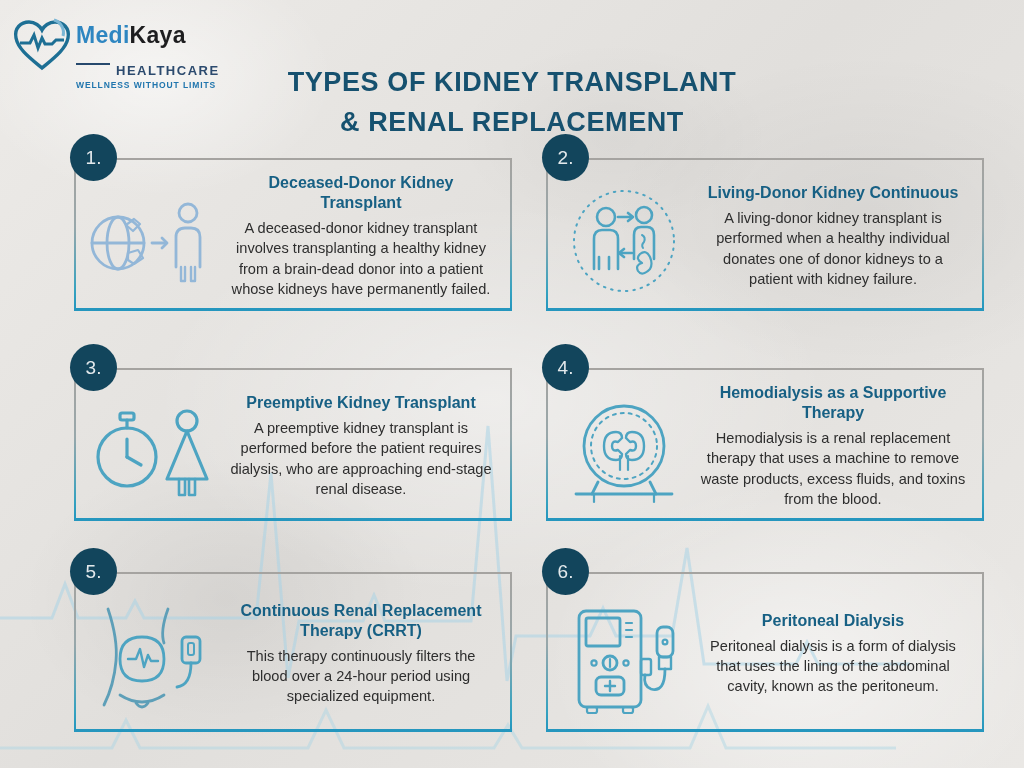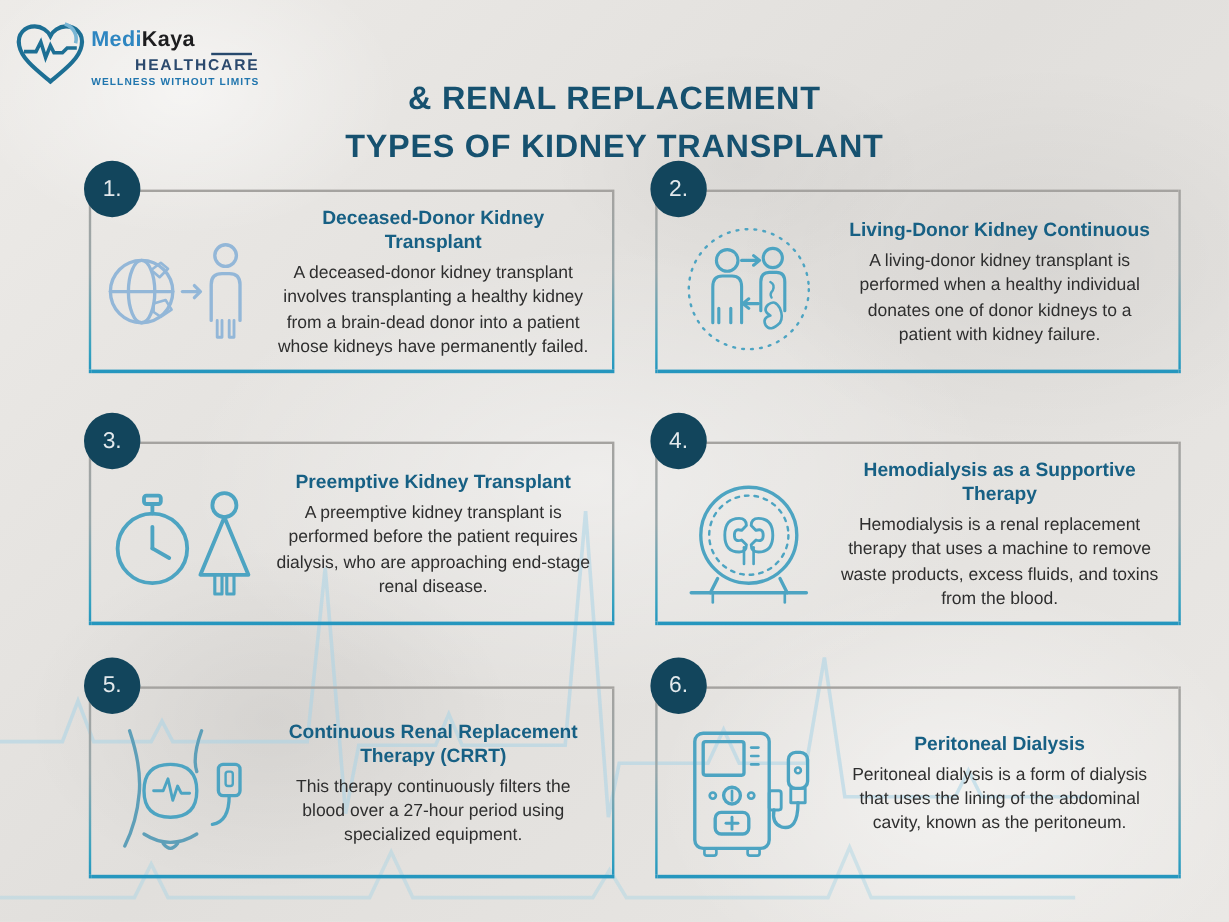--- a/index.html
+++ b/index.html
@@ -16,24 +16,24 @@
       radial-gradient(ellipse 420px 300px at 78% 86%, rgba(255,255,255,.5), transparent 60%),
       radial-gradient(ellipse 260px 160px at 60% 18%, rgba(0,0,0,.04), transparent 60%),
       linear-gradient(135deg, #edebe8 0%, #e1dfdc 48%, #eae8e5 100%);
   }
   .ecg-bg { position:absolute; left:0; top:0; width:1024px; height:768px; z-index:0; pointer-events:none; }
 
   
   .logo { position:absolute; left:10px; top:14px; display:flex; align-items:flex-start; z-index:2; }
   .logo-heart { width:64px; height:62px; flex:0 0 auto; }
   .logo-text { margin-left:2px; padding-top:8px; }
-  .logo-name { font-size:18px; font-weight:bold; letter-spacing:.3px; }
+  .logo-name { font-size:23px; font-weight:bold; letter-spacing:.3px; }
   .logo-medi { color:#2e86c1; }
   .logo-kaya { color:#1d1d1f; }
-  .logo-sub { display:flex; align-items:flex-end; justify-content:flex-end; margin-top:1px;flex-direction:column; }
+  .logo-sub { display:flex; align-items:flex-start; justify-content:flex-end; margin-top:14px; }
   .logo-sub .rule { width:34px; height:2px; background:#27496d; margin-right:6px; }
   .logo-healthcare { font-size:13px; font-weight:bold; letter-spacing:1.5px; color:#2c4a6e; }
   .logo-tagline { font-size:8.5px; font-weight:bold; letter-spacing:.9px; color:#2176ae; margin-top:2px; text-align:left; }
 
   
   .main-title {
     position:absolute; left:0; top:62px; width:1024px; text-align:center; z-index:2;
     color:#16516f; font-weight:bold; font-size:27px; letter-spacing:.6px; line-height:40px;
   }
 
@@ -78,22 +78,22 @@
     <div class="logo-name"><span class="logo-medi">Medi</span><span class="logo-kaya">Kaya</span></div>
     <div class="logo-sub">
       <span class="rule"></span>
       <span class="logo-healthcare">HEALTHCARE</span>
     </div>
     <div class="logo-tagline">WELLNESS WITHOUT LIMITS</div>
   </div>
 </div>
 
 <div class="main-title">
+  <div>TYPES OF KIDNEY TRANSPLANT</div>
   <div>&amp; RENAL REPLACEMENT</div>
-  <div>TYPES OF KIDNEY TRANSPLANT</div>
 </div>
 
 <div class="card c1 r1">
   <div class="num-circle">1.</div>
   <div class="card-inner">
     <div class="icon-zone">
       <svg class="icon" width="128" height="92" viewBox="0 0 128 92" fill="none" stroke="#93b7d8" stroke-width="2.8">
         <circle cx="30" cy="48" r="26"></circle>
         <ellipse cx="30" cy="48" rx="11" ry="26"></ellipse>
         <line x1="4" y1="48" x2="56" y2="48"></line>
@@ -198,21 +198,21 @@
         <polyline points="38,56 46,56 50,46 54,64 58,52 61,58 68,58" stroke-width="2.4"></polyline>
         <path d="M30 92 q22,14 44,0" stroke="#5e9fb8"></path>
         <path d="M46 100 q6,8 12,0" stroke="#5e9fb8"></path>
         <rect x="92" y="34" width="18" height="26" rx="4"></rect>
         <rect x="98" y="40" width="6" height="12" rx="2" stroke-width="2"></rect>
         <path d="M101 60 q0,22 -14,24"></path>
       </svg>
     </div>
     <div class="text-zone">
       <div class="card-title">Continuous Renal Replacement Therapy (CRRT)</div>
-      <div class="card-body">This therapy continuously filters the blood over a 27-hour period using specialized equipment.</div>
+      <div class="card-body">This therapy continuously filters the blood over a 24-hour period using specialized equipment.</div>
     </div>
   </div>
 </div>
 
 <div class="card c2 r3">
   <div class="num-circle">6.</div>
   <div class="card-inner">
     <div class="icon-zone">
       <svg class="icon" width="122" height="116" viewBox="0 0 122 116" fill="none" stroke="#4da4c2" stroke-width="2.8">
         <rect x="16" y="10" width="62" height="96" rx="7"></rect>

